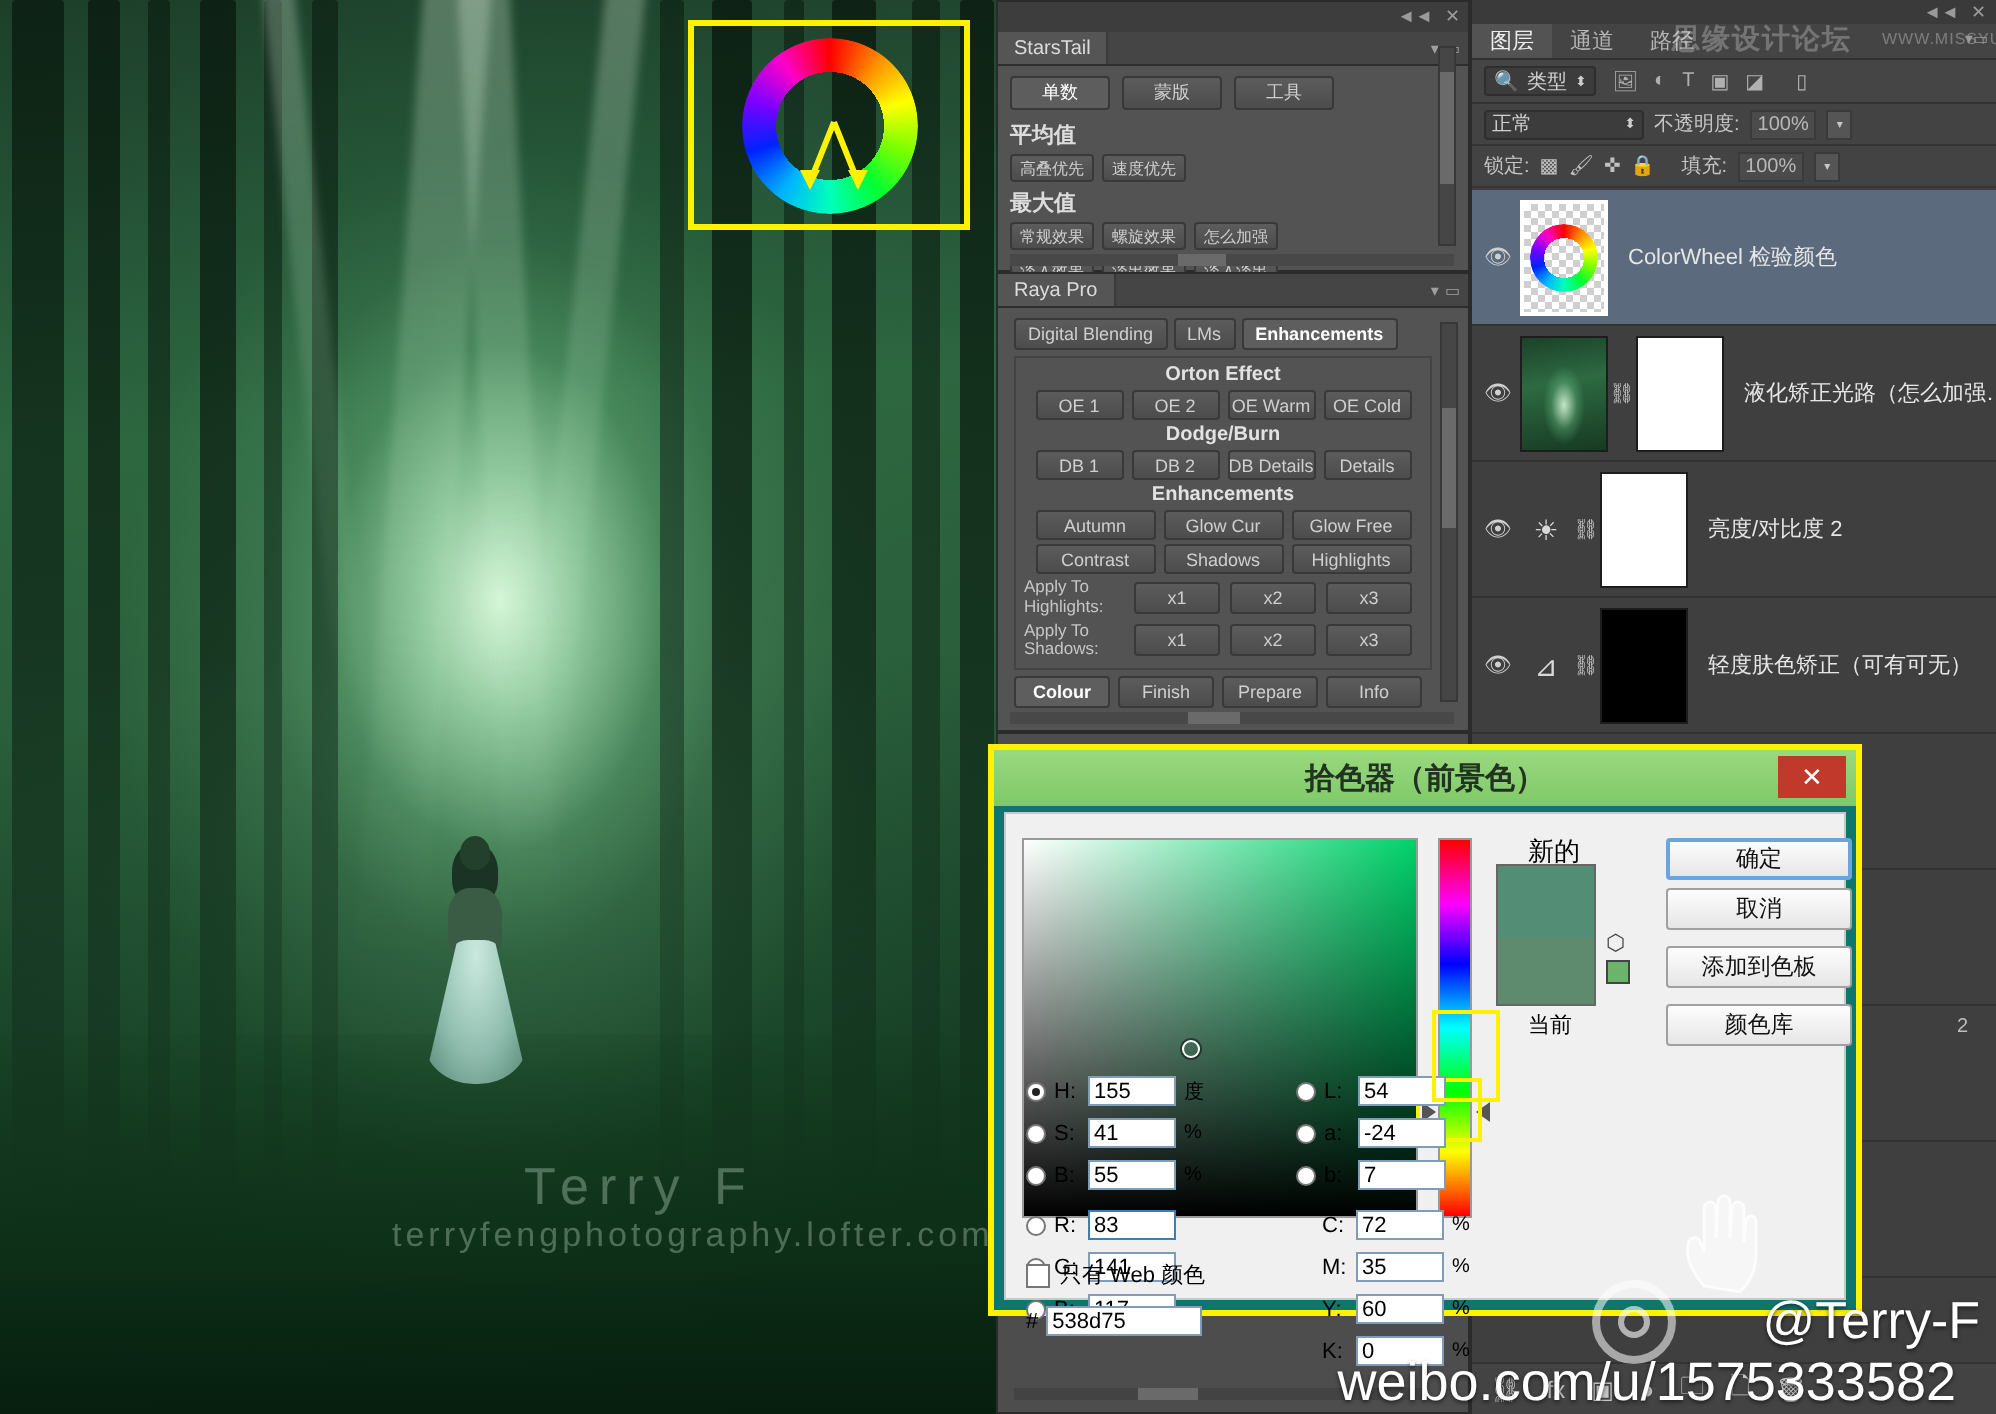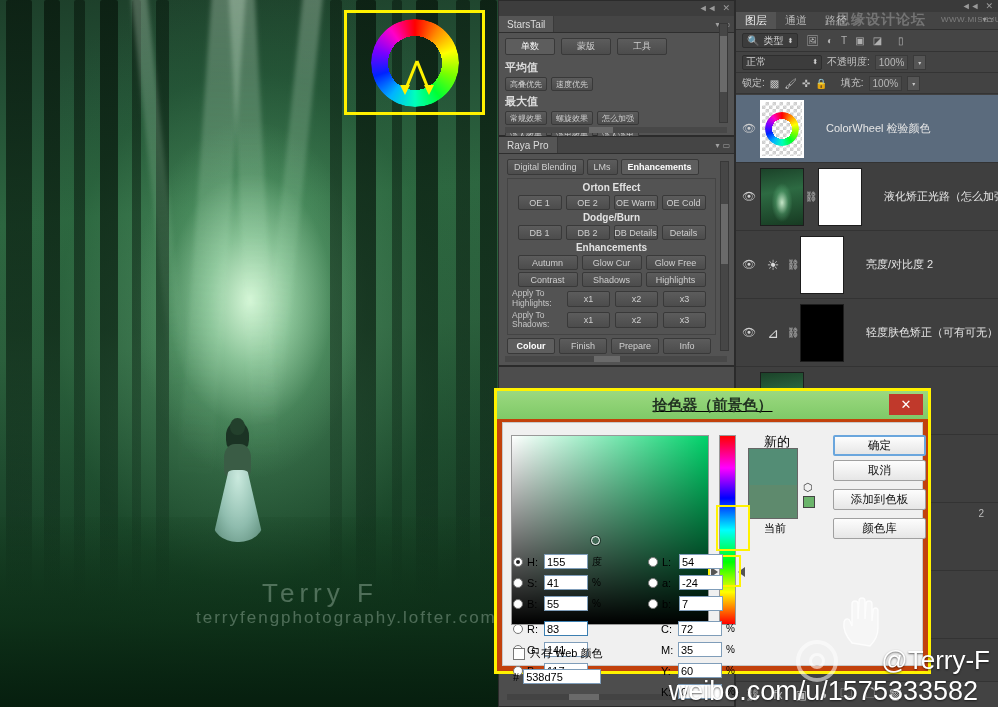--- a/index.html
+++ b/index.html
@@ -260,33 +260,33 @@
   .thumb.forest{
     background:
       radial-gradient(ellipse 14px 26px at 50% 60%, rgba(225,255,225,0.85), rgba(120,210,150,0.3) 45%, rgba(0,0,0,0) 75%),
       linear-gradient(170deg,#1b4229,#2d6a42 40%,#173a22 100%);
   }
   .thumb.white{ background:#ffffff; }
   .thumb.black{ background:#000000; }
   .thumb.sel-brd{ border:2px solid #fff; }
   .linkico{ width:14px; text-align:center; font-size:10px; color:#cfcfcf; }
   .layer-name{
-    flex:1; padding-left:22px; font-size:11px; color:#e6e6e6; white-space:nowrap; overflow:hidden;
+    flex:1; padding-left:10px; font-size:11px; color:#e6e6e6; white-space:nowrap; overflow:hidden;
   }
   #lp-footer{
     position:absolute; left:0; right:0; bottom:0; height:26px;
     background:#434343; border-top:1px solid #333;
     display:flex; align-items:center; gap:13px; padding-left:9px;
     font-size:12px; color:#c6c6c6;
   }
 
   
   #picker{
-    position:absolute; left:494px; top:388px; width:437px; height:286px;
-    border:3px solid #fff200; background:#c2410c;text-decoration:underline;
+    position:absolute; left:494px; top:372px; width:437px; height:286px;
+    border:3px solid #fff200; background:#0f766e;
   }
   #pk-title{
     height:28px; background:linear-gradient(#9bd97f,#7fc968);
     display:flex; align-items:center; justify-content:center;
     position:relative;
   }
   #pk-title-text{ font-size:15px; color:#223322; font-weight:bold; }
   #pk-close{
     position:absolute; right:5px; top:3px; width:34px; height:21px;
     background:#c0392b; color:#fff; font-size:13px;

